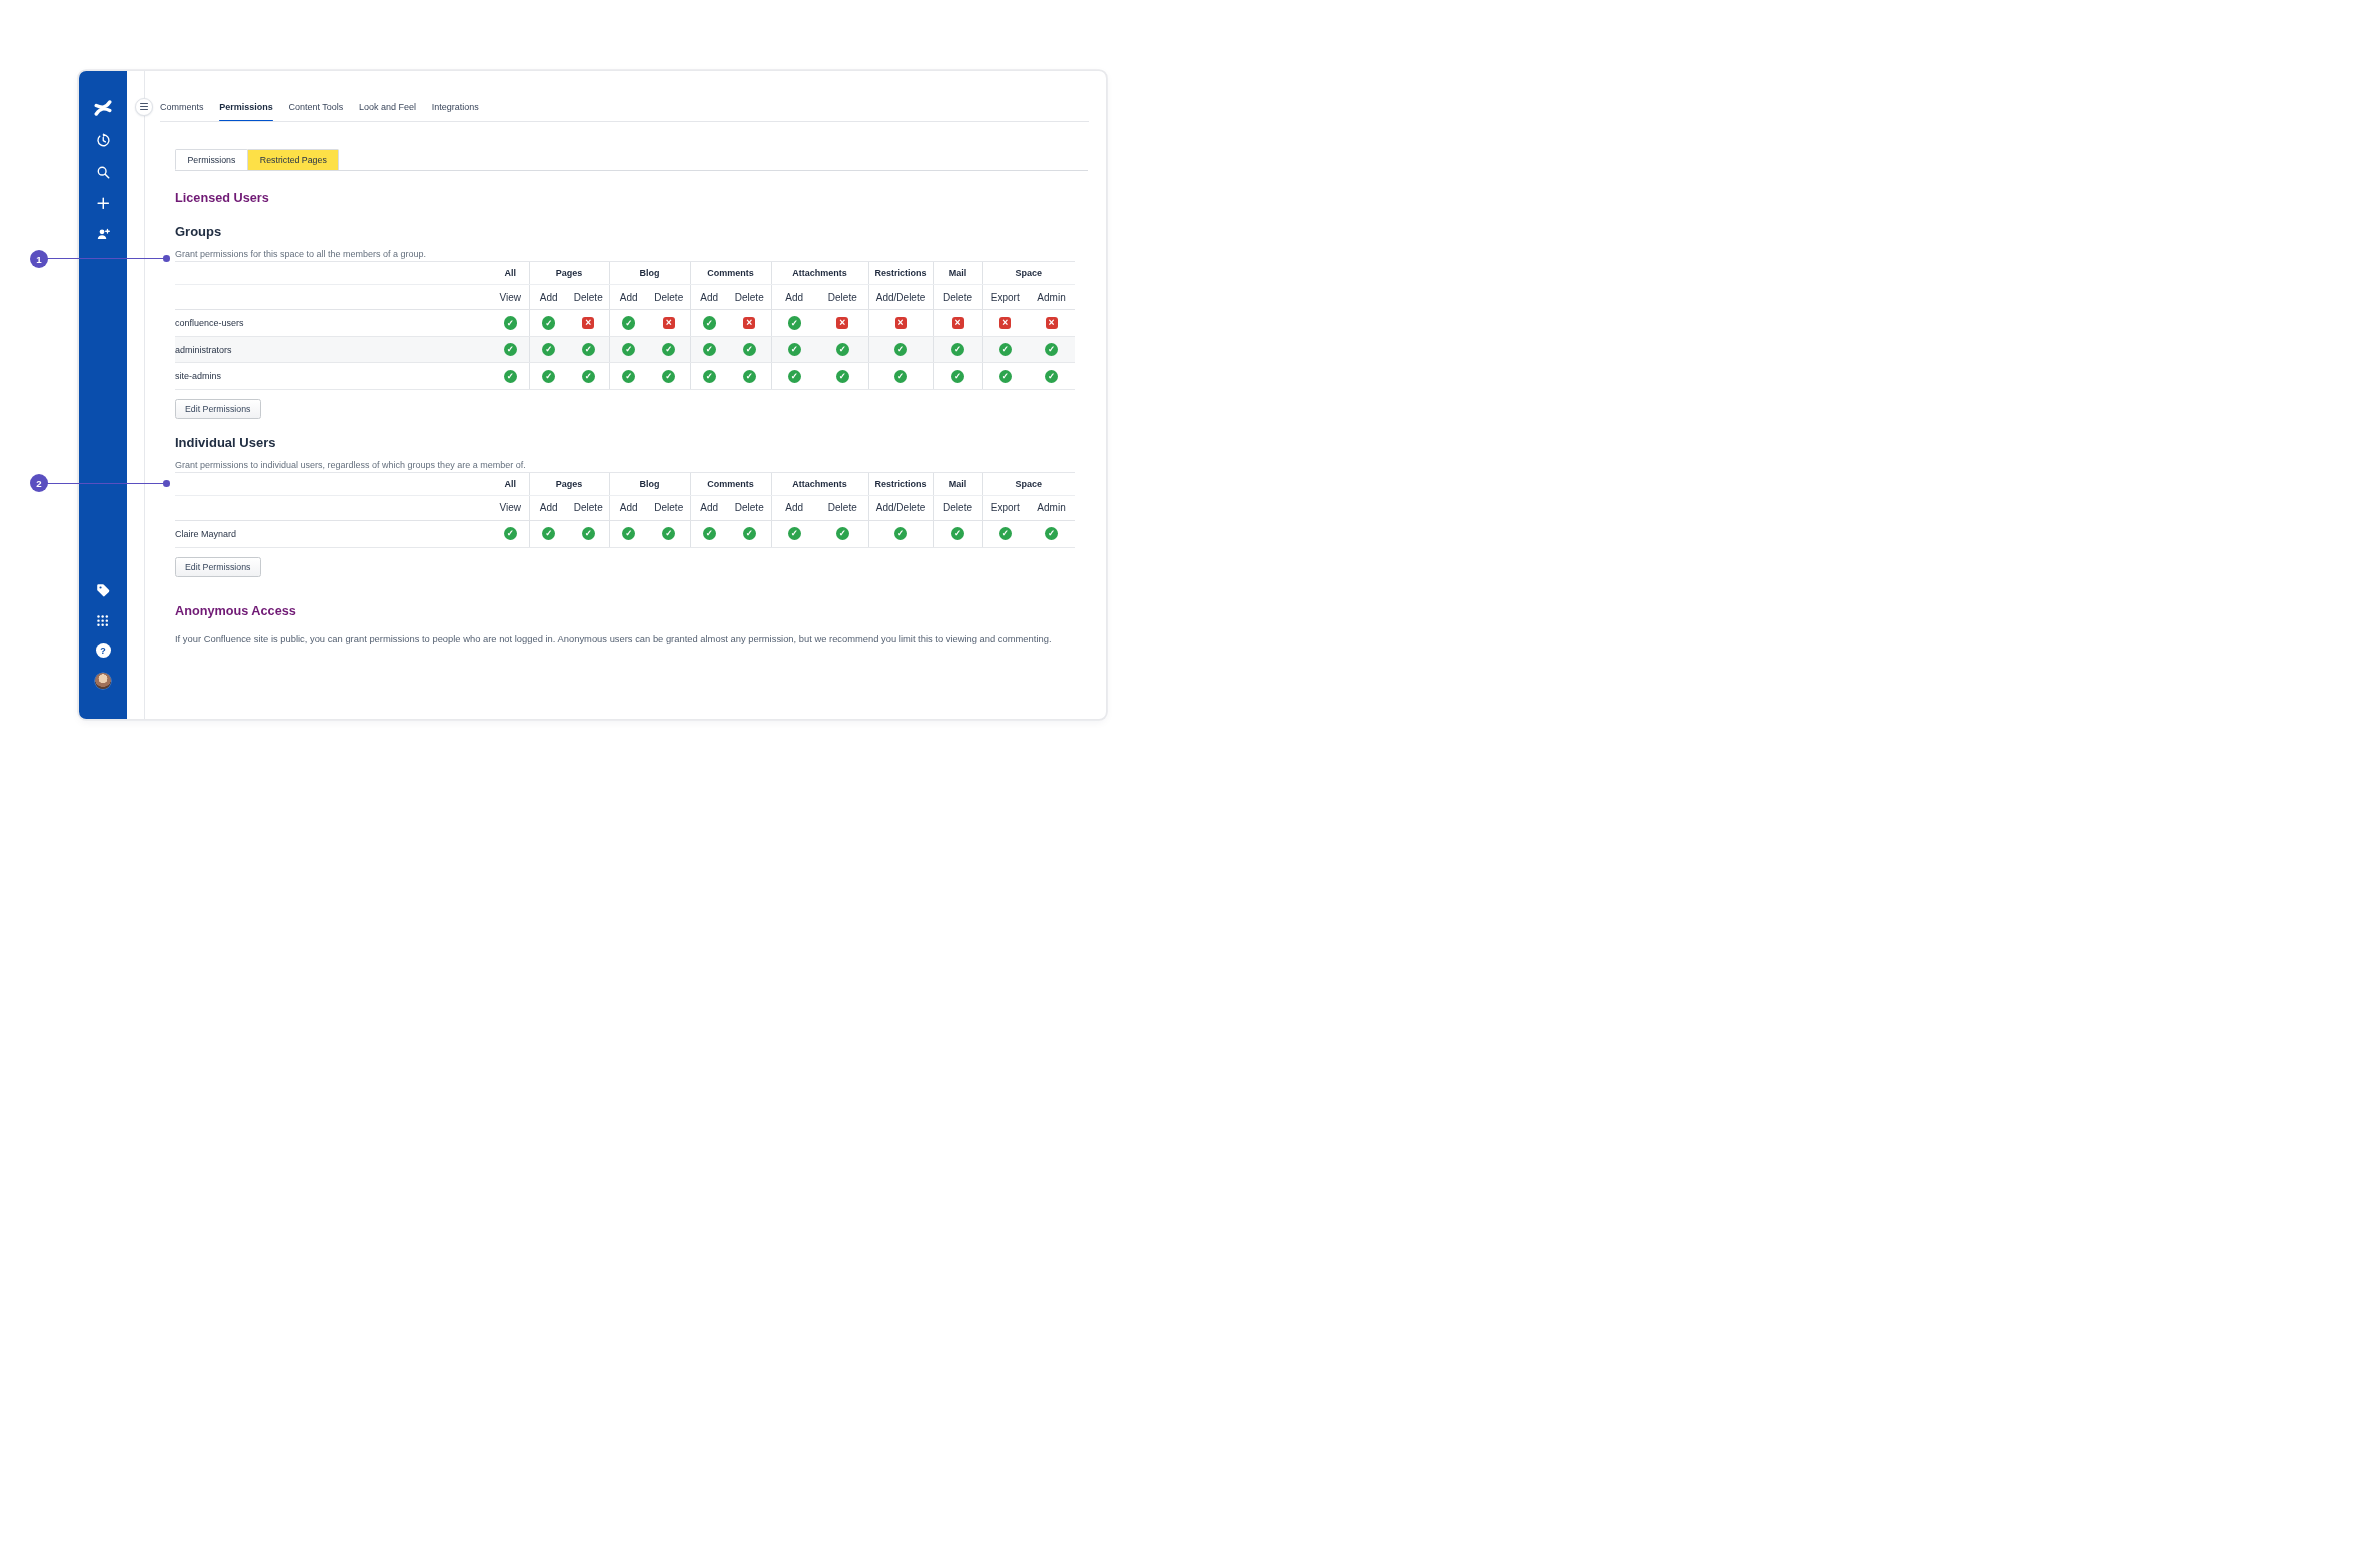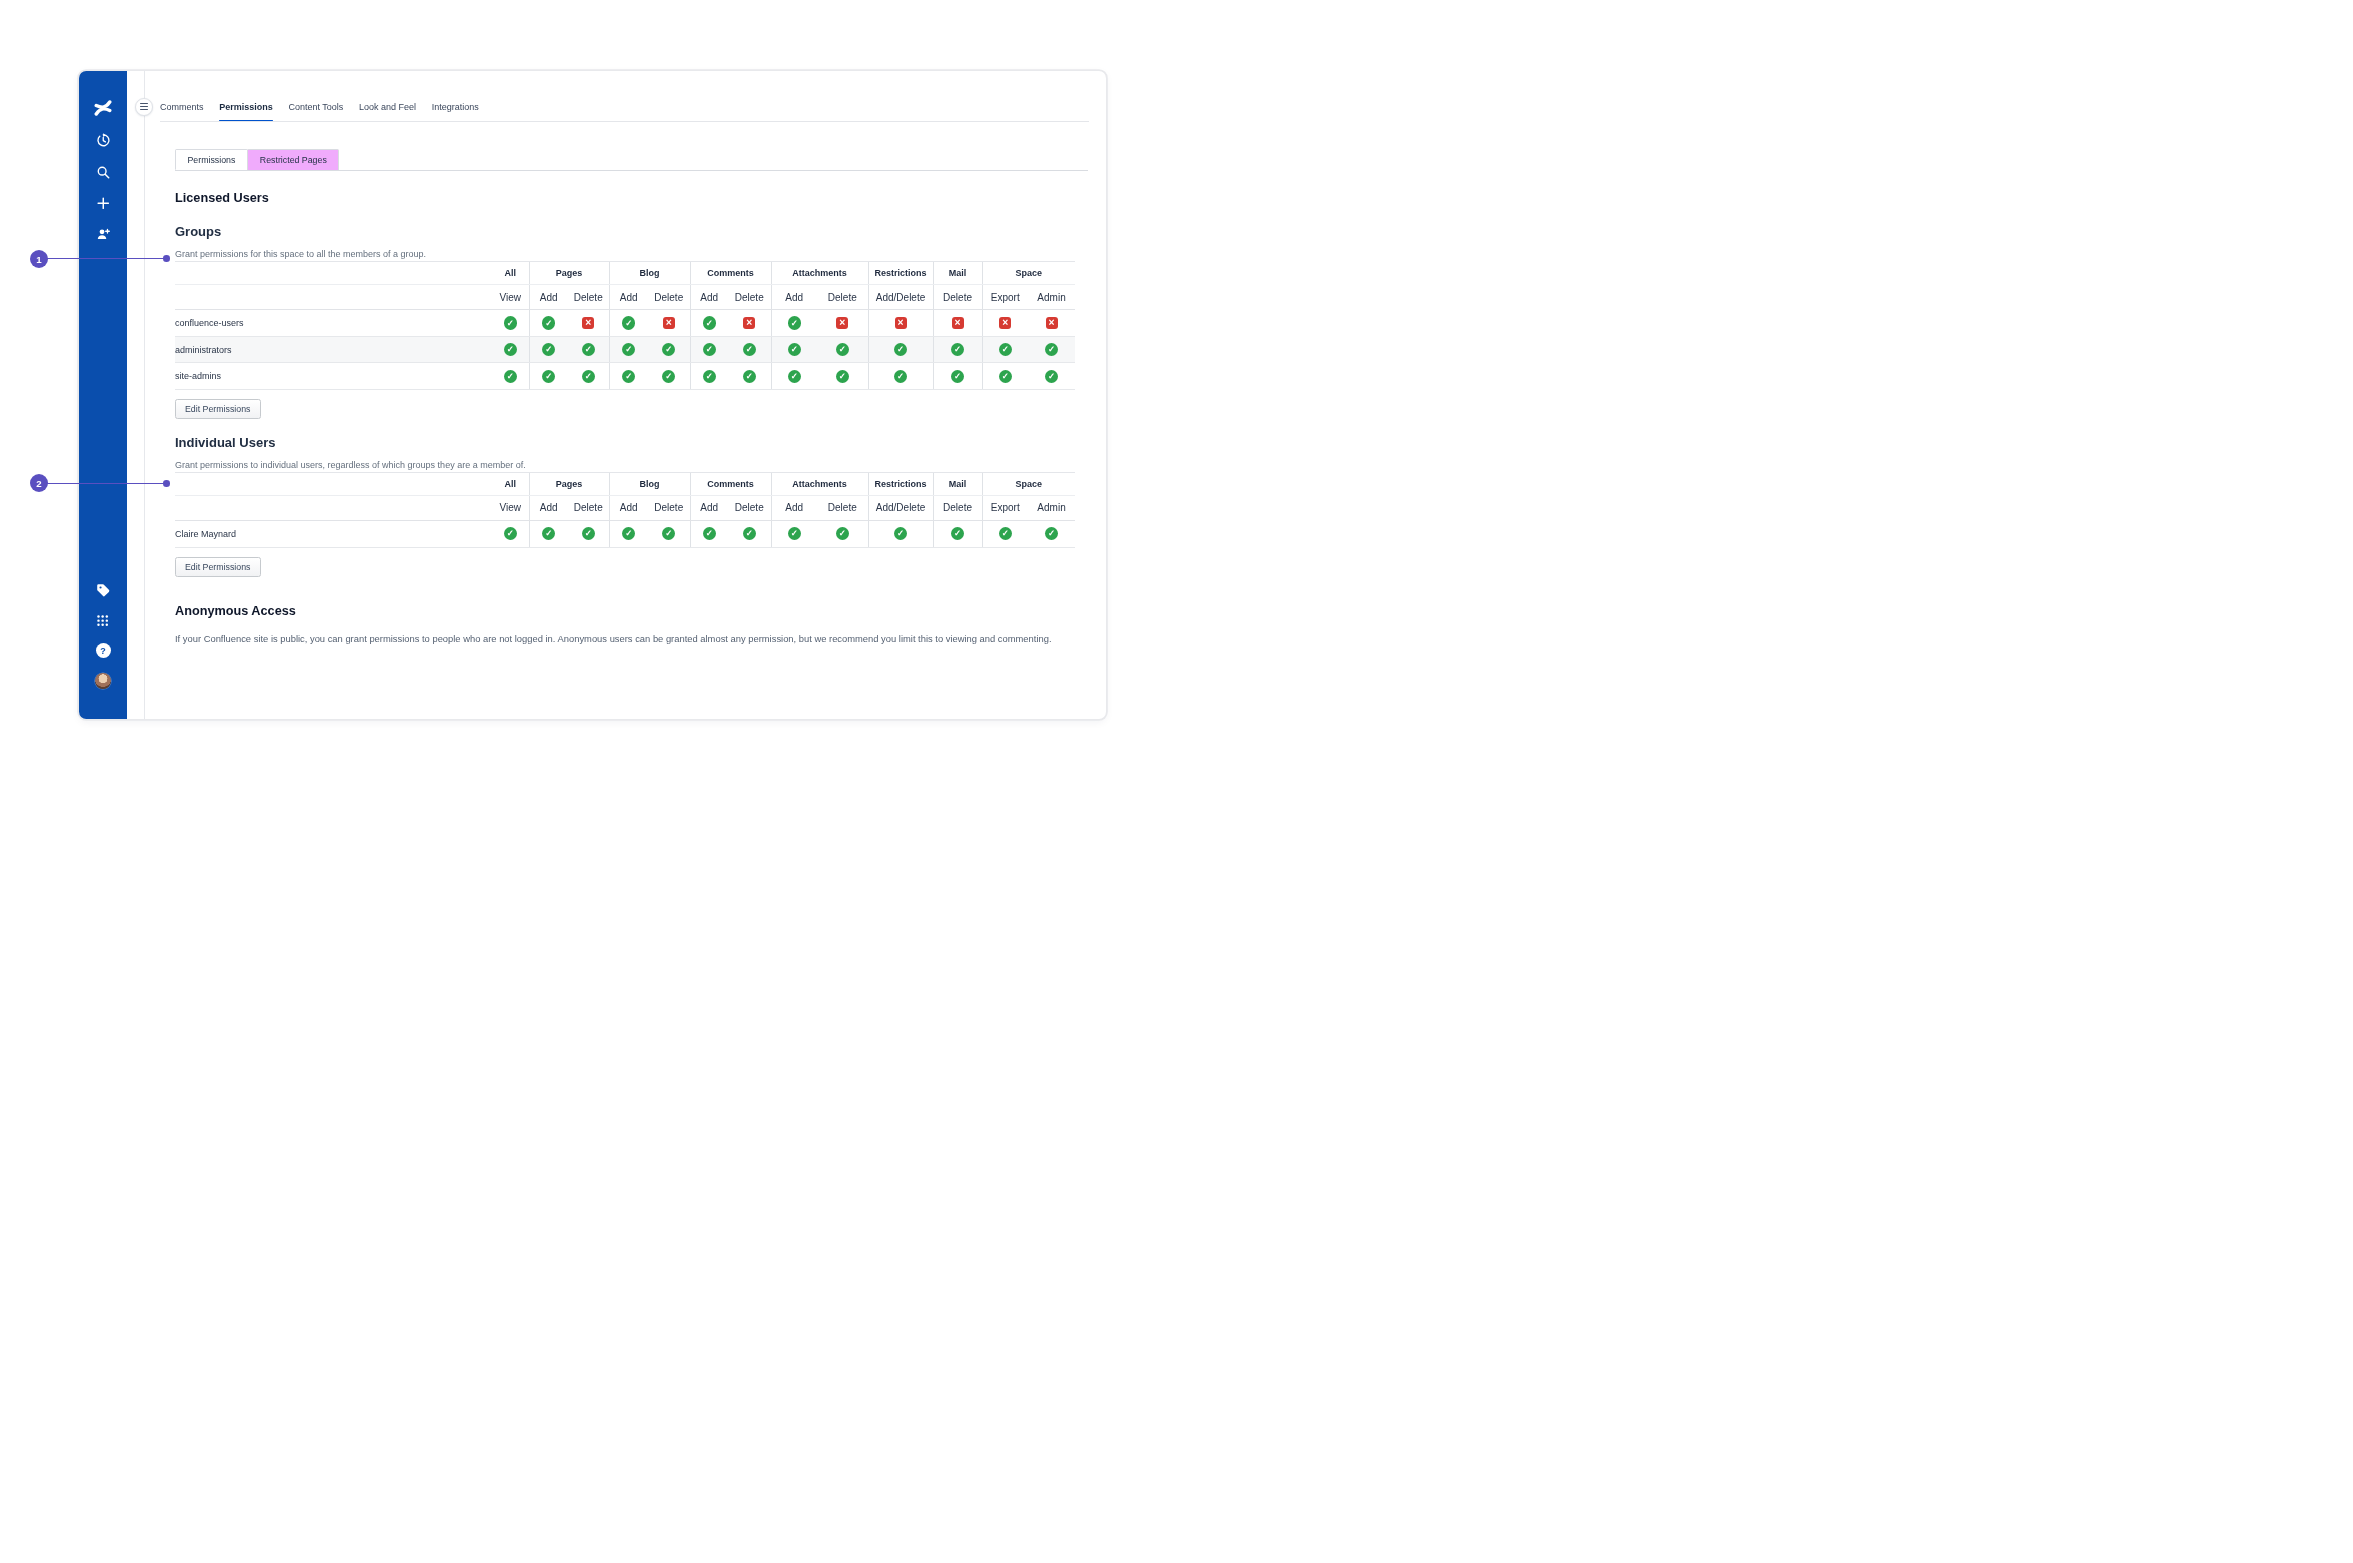--- a/index.html
+++ b/index.html
@@ -104,25 +104,25 @@
   }
   .subtab {
     height:21px; padding:0 11.5px;
     display:flex; align-items:center;
     font-size:8.8px; color:#253247;
     border:0.6px solid #d9dce1; border-bottom:none;
     border-radius:1.8px 1.8px 0 0;
     cursor:pointer; position:relative;
   }
   .subtab.active { background:#ffffff; margin-bottom:-0.6px; border-bottom:0.6px solid #ffffff; }
-  .subtab.inactive { background:#f0abfc; margin-left:-0.6px; }
+  .subtab.inactive { background:#fde047; margin-left:-0.6px; }
 
   h2.section-h {
     font-size:12.7px; line-height:15.7px; font-weight:600;
-    color:#0f172a; margin-top:20.5px;
+    color:#701a75; margin-top:20.5px;
   }
   h3.block-h {
     font-size:13px; line-height:12px; font-weight:bold;
     color:#222f43; margin-top:19.3px;
   }
   p.block-desc {
     font-size:9px; line-height:13.3px; color:#65707e; margin-top:9.7px;
   }
 
   

